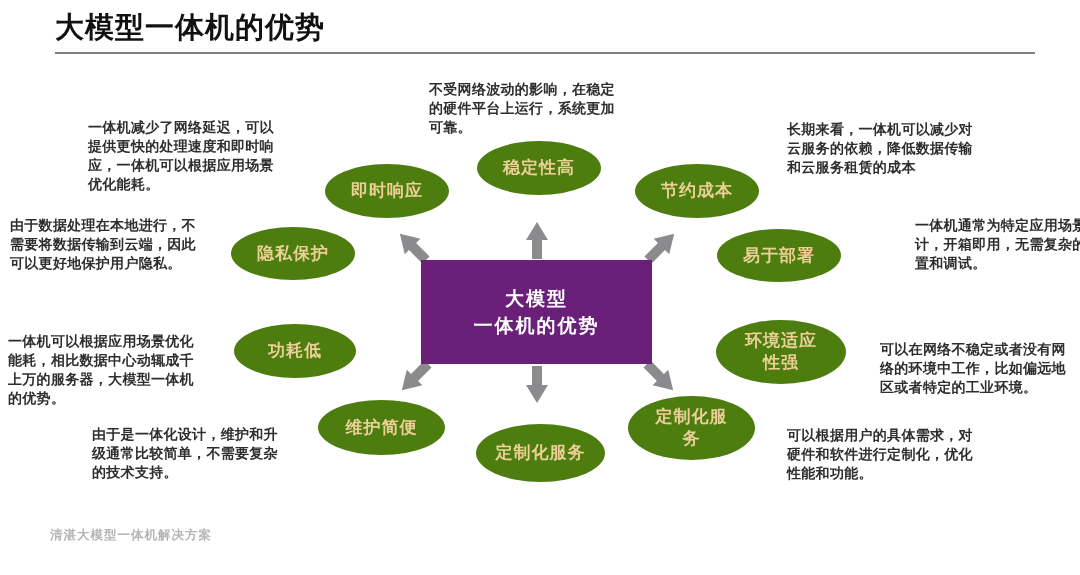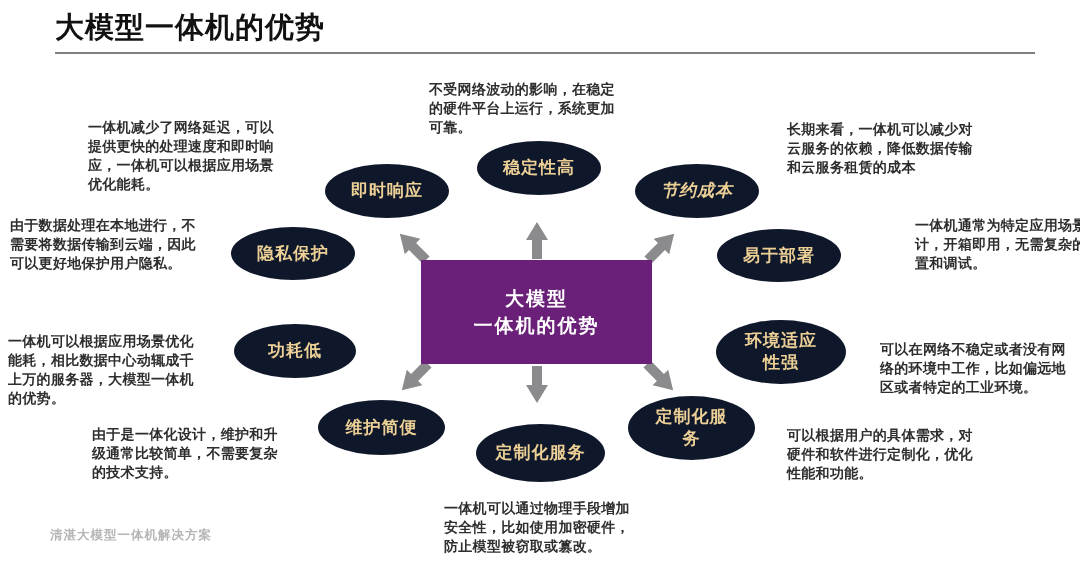--- a/index.html
+++ b/index.html
@@ -15,21 +15,21 @@
     position:absolute;left:55px;top:52px;width:980px;height:0;
     border-top:2px solid #808080;
   }
   .center-box{
     position:absolute;left:421px;top:260px;width:231px;height:104px;
     background:#6a1f78;display:flex;flex-direction:column;align-items:center;
     justify-content:center;color:#ffffff;font-weight:700;font-size:19px;
     letter-spacing:2px;line-height:27px;text-align:center;
   }
   .node{
-    position:absolute;background:#0f172a;border-radius:50%;
+    position:absolute;background:#4d7c0f;border-radius:50%;
     display:flex;align-items:center;justify-content:center;text-align:center;
   }
   .node .lbl{
     color:#ecd096;font-weight:700;font-size:17px;letter-spacing:1px;line-height:22px;
   }
   .node .wrap4{display:inline-block;width:76px;}
   .ann{
     position:absolute;width:192px;font-size:14px;line-height:19px;font-weight:700;
     color:#2e2e2e;letter-spacing:0.3px;text-align:left;
   }
@@ -63,21 +63,21 @@
     <span>大模型</span>
     <span>一体机的优势</span>
   </div>
 
   <div class="node" style="left:325px;top:164px;width:124px;height:54px;">
     <span class="lbl">即时响应</span>
   </div>
   <div class="node" style="left:477px;top:141px;width:124px;height:54px;">
     <span class="lbl">稳定性高</span>
   </div>
-  <div class="node" style="left:635px;top:164px;width:124px;height:54px;font-style:italic;">
+  <div class="node" style="left:635px;top:164px;width:124px;height:54px;">
     <span class="lbl">节约成本</span>
   </div>
   <div class="node" style="left:231px;top:227px;width:124px;height:53px;">
     <span class="lbl">隐私保护</span>
   </div>
   <div class="node" style="left:717px;top:229px;width:124px;height:53px;">
     <span class="lbl">易于部署</span>
   </div>
   <div class="node" style="left:234px;top:324px;width:122px;height:54px;">
     <span class="lbl">功耗低</span>
@@ -93,21 +93,20 @@
   </div>
   <div class="node" style="left:628px;top:396px;width:127px;height:64px;font-family:Liberation Serif, serif;">
     <span class="lbl wrap4">定制化服务</span>
   </div>
 
   <div class="ann" style="left:88px;top:118px;">一体机减少了网络延迟，可以提供更快的处理速度和即时响应，一体机可以根据应用场景优化能耗。</div>
   <div class="ann" style="left:10px;top:216px;">由于数据处理在本地进行，不需要将数据传输到云端，因此可以更好地保护用户隐私。</div>
   <div class="ann" style="left:8px;top:332px;">一体机可以根据应用场景优化能耗，相比数据中心动辄成千上万的服务器，大模型一体机的优势。</div>
   <div class="ann" style="left:92px;top:425px;">由于是一体化设计，维护和升级通常比较简单，不需要复杂的技术支持。</div>
   <div class="ann" style="left:429px;top:80px;">不受网络波动的影响，在稳定的硬件平台上运行，系统更加可靠。</div>
-  <div class="ann" style="left:444px;top:499px;">一体机可以通过物理手段增加安全性，比如使用加密硬件，防止模型被窃取或篡改。</div>
   <div class="ann" style="left:787px;top:120px;">长期来看，一体机可以减少对云服务的依赖，降低数据传输和云服务租赁的成本</div>
   <div class="ann" style="left:882px;top:216px;margin-left:33px;">一体机通常为特定应用场景设计，开箱即用，无需复杂的配置和调试。</div>
   <div class="ann" style="left:880px;top:340px;">可以在网络不稳定或者没有网络的环境中工作，比如偏远地区或者特定的工业环境。</div>
   <div class="ann" style="left:787px;top:426px;">可以根据用户的具体需求，对硬件和软件进行定制化，优化性能和功能。</div>
 
   <div class="watermark">清湛大模型一体机解决方案</div>
 
 </div>
 
 </body></html>

